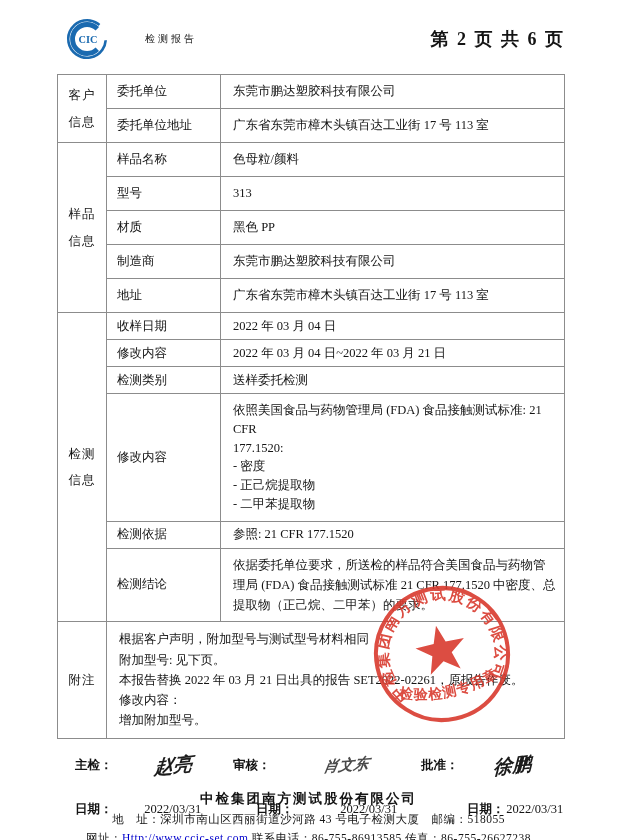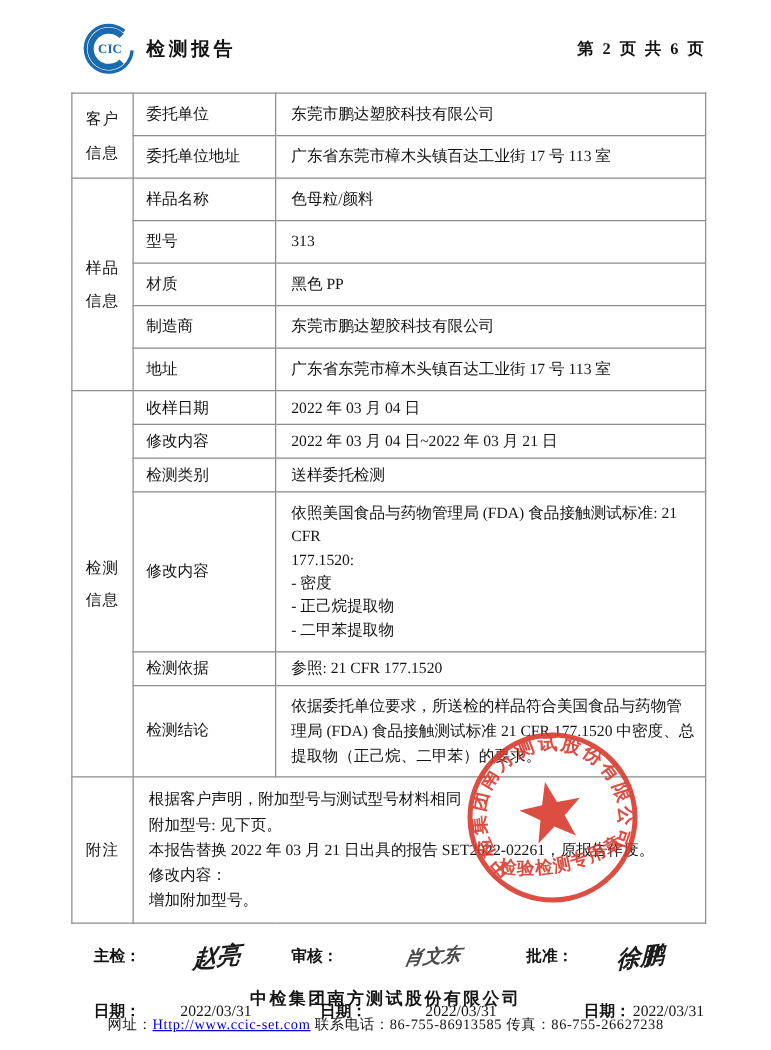--- a/index.html
+++ b/index.html
@@ -2,23 +2,23 @@
 <html><head>
 <meta charset="utf-8">
 <style>
   html,body{margin:0;padding:0;background:#fff;}
   .page{width:617px;height:840px;position:relative;overflow:hidden;background:#fff;
         font-family:"Liberation Serif","DejaVu Serif",serif;color:#141414;}
 
   
   .hdr{display:flex;align-items:center;margin:16px 52px 0 57px;}
   .logo{flex:0 0 auto;}
-  .hdr-title{font-weight:bold;font-size:15px;margin-left:0;letter-spacing:3px;}
+  .hdr-title{font-weight:normal;font-size:10px;margin-left:28px;letter-spacing:3px;}
   .hdr-rno{font-weight:bold;font-size:13px;margin-left:32px;}
-  .hdr-pg{font-weight:bold;font-size:13px;margin-left:auto;letter-spacing:2px;}
+  .hdr-pg{font-weight:bold;font-size:18px;margin-left:auto;letter-spacing:2px;}
 
   
   table.info{border-collapse:collapse;margin:12px 52px 0 57px;width:508px;
              table-layout:fixed;font-size:12.5px;}
   .info td{border:1px solid #8c8c8c;vertical-align:middle;background:#fff;margin-top:20px;}
   .gcell{width:46px;text-align:center;white-space:pre-line;line-height:2.1;letter-spacing:1px;}
   .lcell{width:97px;padding:4px 6px 4px 10px;}
   .vcell{padding:4px 8px 4px 12px;}
   tr.r34{height:34px;}
   tr.r27{height:27px;}
@@ -182,20 +182,21 @@
     <text font-size="15.5" font-weight="bold" fill="#d93a2e" letter-spacing="2">
       <textPath href="#arcTop" startOffset="50%" text-anchor="middle">中检集团南方测试股份有限公司</textPath>
     </text>
     <text font-size="14" font-weight="bold" fill="#d93a2e" letter-spacing="1">
       <textPath href="#arcBottom" startOffset="50%" text-anchor="middle">检验检测专用章</textPath>
     </text>
   </svg>
 
   <div class="footer">
     <div class="f-company">中检集团南方测试股份有限公司</div>
+    <div class="f-line">地　址：深圳市南山区西丽街道沙河路 43 号电子检测大厦　邮编：518055</div>
     <div class="f-line">
       <span>网址：</span><span class="f-link">Http://www.ccic-set.com</span>
       <span>联系电话：86-755-86913585</span>
       <span>传真：86-755-26627238</span>
     </div>
   </div>
 
 </div>
 
 </body></html>

